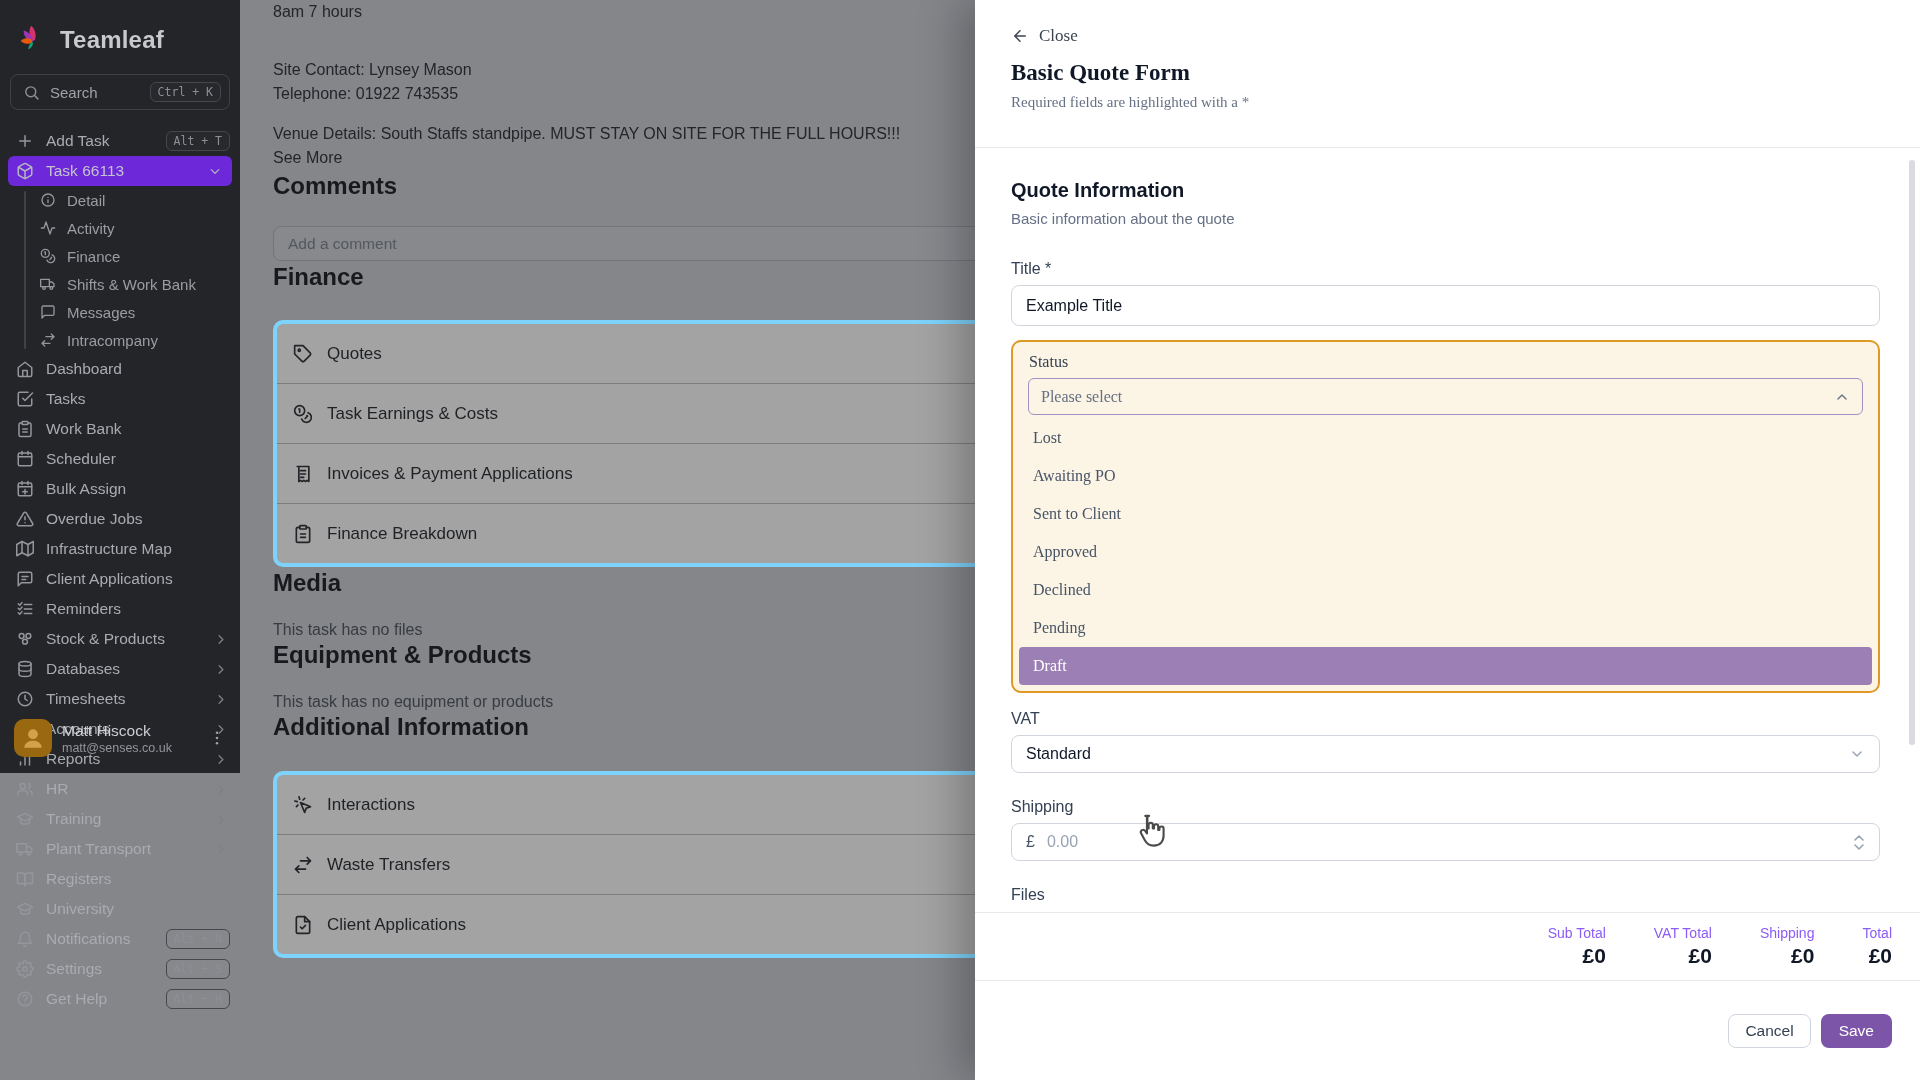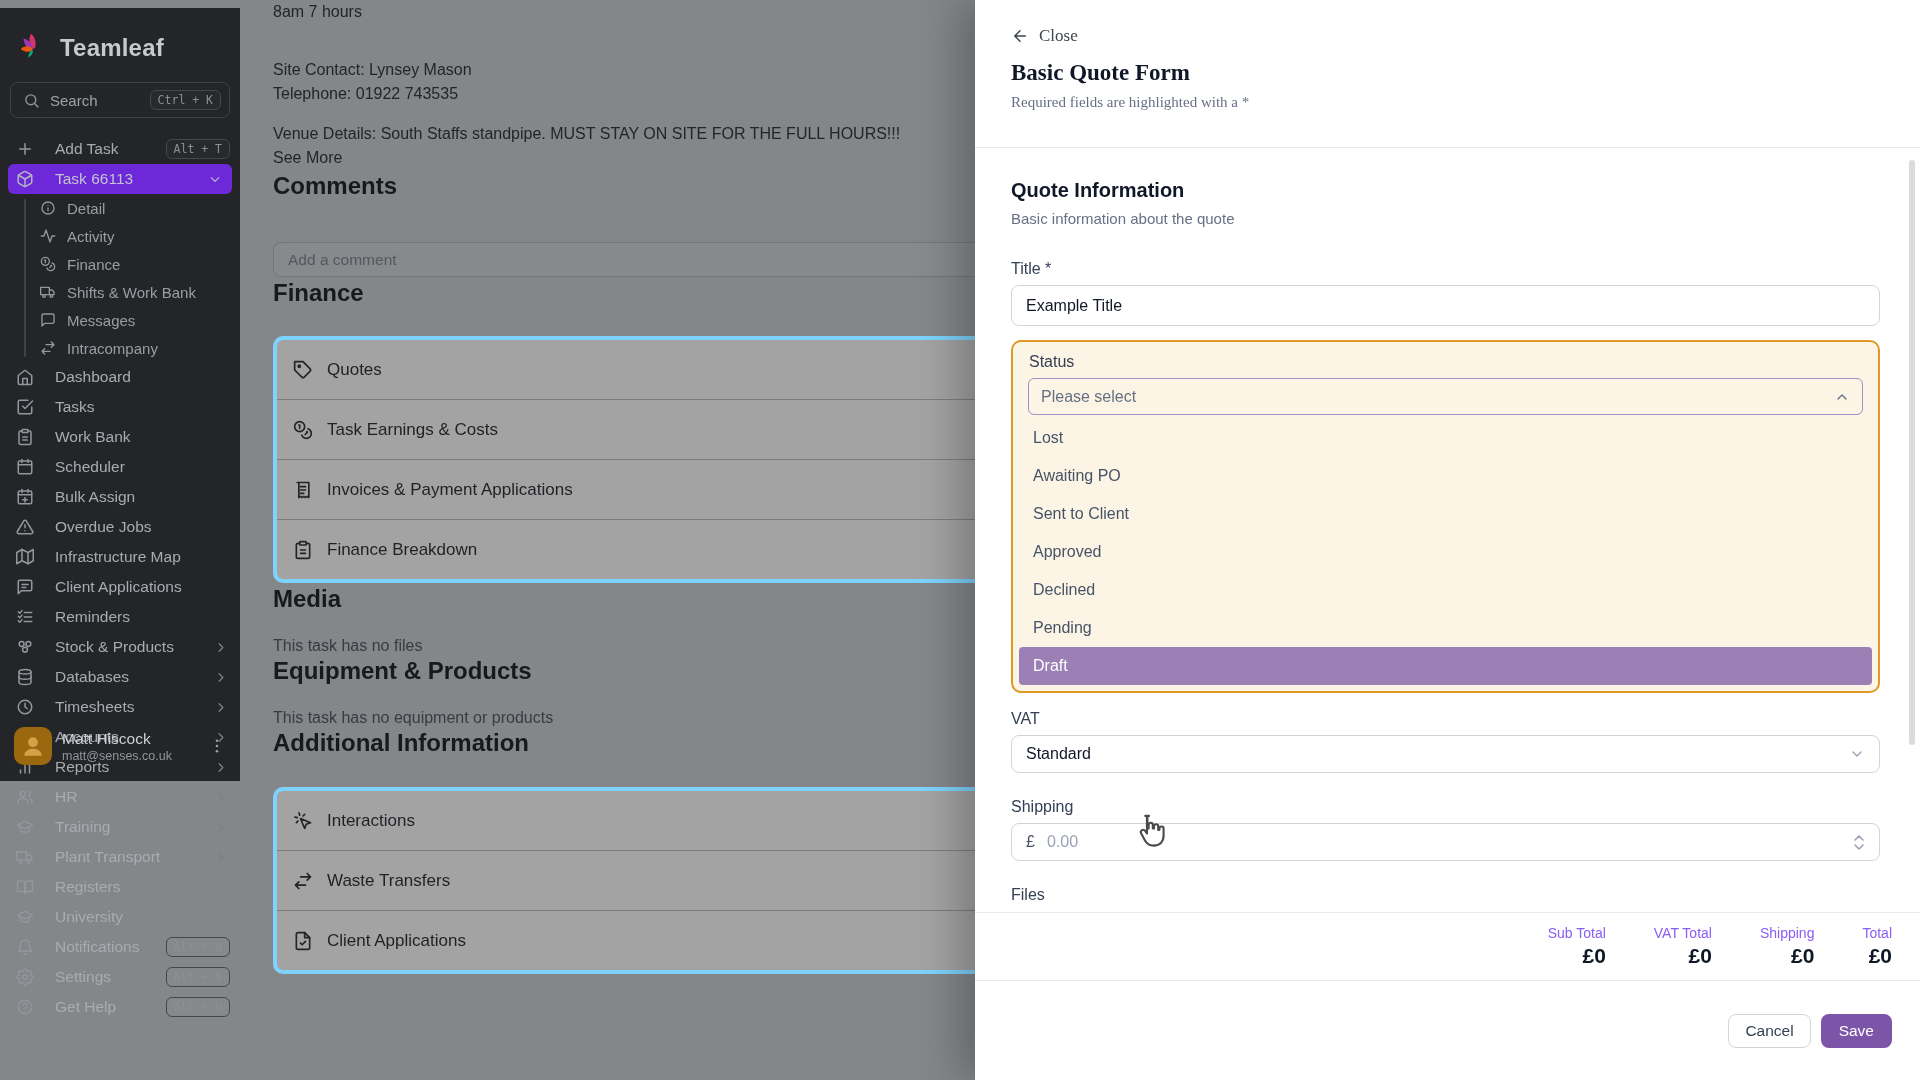--- a/index.html
+++ b/index.html
@@ -2,30 +2,30 @@
 <html style="--accent_purple: #7d55a8; --option_highlight: #9c7fb5; --status_border: #df9a26; --status_bg: #fcf4e4; --avatar_bg: #9a690f;"><head>
 <meta charset="utf-8">
 <style>
   html,body{margin:0;padding:0;background:#55565a;}
   .stage{position:relative;width:1920px;height:1080px;overflow:hidden;background:#84868a;
          font-family:"Liberation Sans",sans-serif;-webkit-font-smoothing:antialiased;}
   svg{display:block}
   .icn svg{width:100%;height:100%}
 
   
-  .sidebar{position:absolute;left:0;top:8px;width:240px;height:773px;background:#242529;z-index:5;color:#a9abb0;}
+  .sidebar{position:absolute;left:0;top:0;width:240px;height:773px;background:#242529;z-index:5;color:#a9abb0;}
   .logo-row{height:62px;box-sizing:border-box;padding:18px 0 0 16px;display:flex;align-items:center;gap:10px;}
   .logo-row .icn{width:34px;height:34px;}
   .logo-text{font-size:24px;font-weight:700;color:#c7c9cd;letter-spacing:.2px;}
   .search-box{margin:12px 10px 0;height:36px;box-sizing:border-box;border:1px solid #3f4147;border-radius:8px;
               display:flex;align-items:center;gap:10px;padding:0 8px 0 12px;font-size:15px;color:#9fa1a6;cursor:pointer;}
   .search-box .icn{width:17px;height:17px;color:#8e9096;}
   kbd.badge{font-family:"DejaVu Sans Mono",monospace;font-size:11.5px;color:#8d8f95;border:1px solid #45474d;
             border-radius:6px;padding:2px 7px;margin-left:auto;background:rgba(255,255,255,.02);white-space:nowrap;}
-  .side-row{display:flex;align-items:center;height:30px;padding:0 10px 0 16px;gap:21px;font-size:15.5px;cursor:pointer;white-space:nowrap;}
+  .side-row{display:flex;align-items:center;height:30px;padding:0 10px 0 16px;gap:12px;font-size:15.5px;cursor:pointer;white-space:nowrap;}
   .side-row .icn{width:18px;height:18px;flex:0 0 18px;color:#94969c;}
   .side-row .chev{margin-left:auto;width:15px;height:15px;color:#7e8086;}
   .row-addtask{margin-top:16px;}
   .row-task{height:30px;background:#6d28d9;border-radius:6px;margin:0 8px;padding:0 8px;color:#c3c4cf;}
   .row-task .icn{color:#b4b5c2;}
   .tree{position:relative;}
   .tree:before{content:"";position:absolute;left:24px;top:5px;bottom:5px;width:2px;background:#404248;border-radius:2px;}
   .tree .side-row{height:28px;padding-left:40px;font-size:15px;gap:11px;color:#9b9da2;}
   .tree .side-row .icn{width:16px;height:16px;flex-basis:16px;}
   .user-row{position:absolute;bottom:0;left:0;right:0;height:64px;display:flex;align-items:center;gap:10px;padding:0 14px 6px;box-sizing:border-box;}
@@ -38,21 +38,21 @@
 
   
   .content{position:absolute;left:240px;top:0;width:1680px;height:1080px;box-sizing:border-box;
            padding:0 0 0 33px;overflow:hidden;color:#26282c;}
   .meta{font-size:16px;line-height:24px;color:#232529;}
   .block-contact{margin-top:34px;}
   .block-venue{margin-top:16px;}
   .venue-line{white-space:nowrap;overflow:hidden;}
   h2.sec{font-size:24px;font-weight:600;color:#17191d;line-height:32px;margin:0;}
   .mt-comments{margin-top:16px;}
-  .comment-box{margin-top:40px;width:800px;height:35px;box-sizing:border-box;border:1px solid #73757a;
+  .comment-box{margin-top:24px;width:800px;height:35px;box-sizing:border-box;border:1px solid #73757a;
                background:#87898d;border-radius:8px;display:flex;align-items:center;padding:0 14px;
                font-size:15.5px;color:#54575c;cursor:text;}
   .mt-finance{margin-top:36px;}
   .card{margin-top:27px;width:800px;background:#a3a3a3;border:4px solid #7dd3fc;border-radius:10px;overflow:hidden;}
   .crow{display:flex;align-items:center;height:59px;padding:0 16px;gap:14px;font-size:17px;font-weight:500;color:#1f2125;cursor:pointer;}
   .crow + .crow{border-top:1px solid #7b7d81;}
   .crow .icn{width:20px;height:20px;color:#222428;flex:0 0 20px;}
   .empty{font-size:16px;color:#383b40;margin-top:22px;}
   .mt-h{margin-top:32px;}
   .mt-h2{margin-top:28px;}
@@ -67,21 +67,21 @@
   .p-title{margin-top:14px;font-size:23px;font-weight:700;color:#101828;}
   .p-sub{margin-top:8px;font-size:15px;color:#667085;}
   .p-body{flex:1;box-sizing:border-box;padding:30px 40px 0 36px;overflow:hidden;position:relative;}
   .s-title{font-size:20px;font-weight:600;color:#101828;line-height:25px;}
   .s-sub{margin-top:6px;font-size:15px;color:#667085;line-height:20px;}
   .f-label{margin-top:30px;font-size:16px;font-weight:500;color:#344054;line-height:20px;}
   .mt16{margin-top:16px;} .mt24{margin-top:24px;}
   .input{margin-top:6px;height:41px;box-sizing:border-box;border:1px solid #d0d5dd;border-radius:8px;background:#fff;
          display:flex;align-items:center;padding:0 14px;font-size:16px;color:#101828;}
   .status-wrap{margin-top:14px;border:2px solid var(--status_border,#df9a26);border-radius:10px;
-               background:var(--status_bg,#fcf4e4);padding:6px;box-sizing:border-box;}
+               background:var(--status_bg,#fcf4e4);padding:6px;box-sizing:border-box;font-family:Liberation Serif, serif;}
   .status-label{margin:4px 0 0 10px;font-size:16px;font-weight:500;color:#344054;line-height:20px;}
   .sel{margin:6px 9px 0;height:37px;box-sizing:border-box;border:1.5px solid #a78fc3;border-radius:6px;
        display:flex;align-items:center;padding:0 12px;font-size:16px;color:#667085;cursor:pointer;}
   .sel .chev{margin-left:auto;width:16px;height:16px;color:#667085;}
   .opts{margin-top:4px;}
   .opt{height:38px;display:flex;align-items:center;padding:0 14px;font-size:16px;color:#475467;border-radius:4px;cursor:pointer;}
   .opt.active{background:var(--option_highlight,#9c7fb5);color:#fff;}
   .sel2{margin-top:6px;height:38px;box-sizing:border-box;border:1px solid #d0d5dd;border-radius:8px;background:#fff;
         display:flex;align-items:center;padding:0 14px;font-size:16px;color:#101828;cursor:pointer;}
   .sel2 .chev{margin-left:auto;width:16px;height:16px;color:#98a2b3;}

